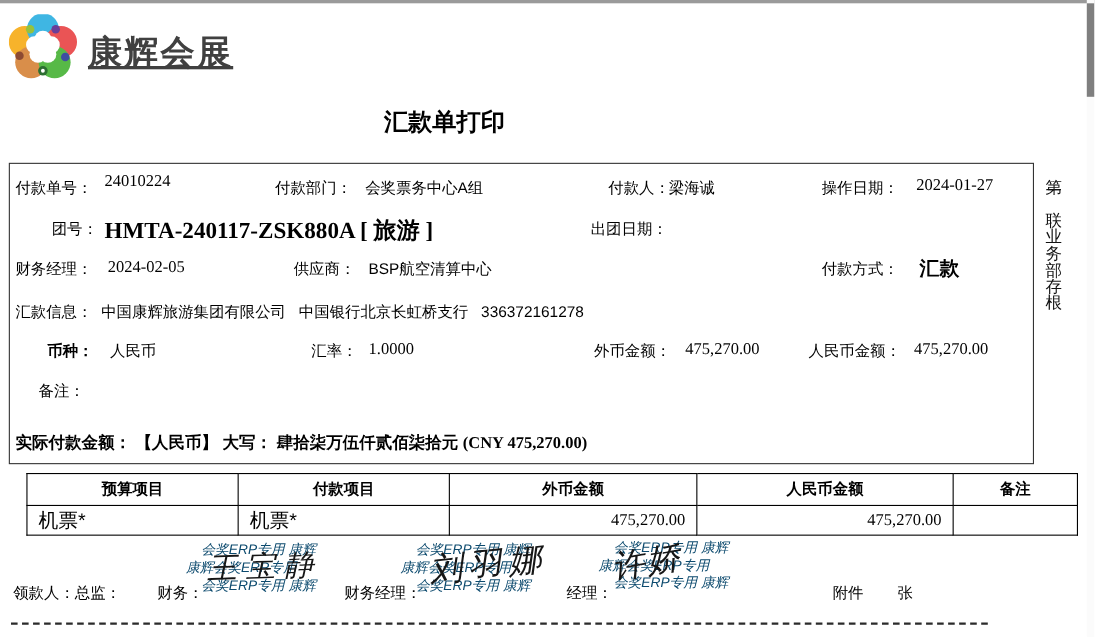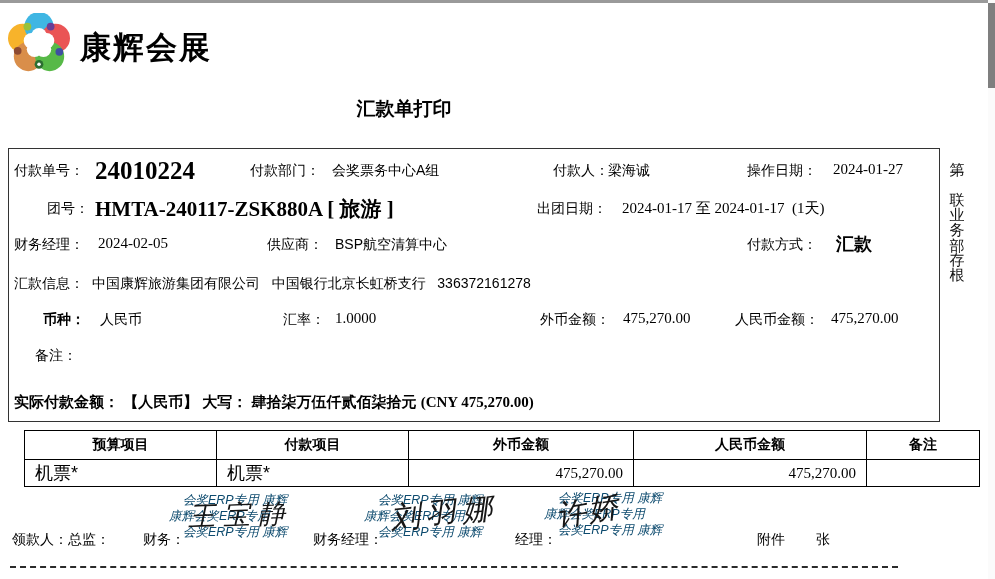--- a/index.html
+++ b/index.html
@@ -8,32 +8,32 @@
     position:relative; width:995px; height:579px; background:#ffffff;
     overflow:hidden; font-family:"Liberation Sans", sans-serif; color:#000;
   }
   .topline { position:absolute; left:0; top:0; width:995px; height:3px; background:#9a9a9a; }
   .scroll-strip { position:absolute; right:0; top:0; width:7px; height:579px; background:#fbfbfb; }
   .scroll-thumb { position:absolute; right:0; top:3px; width:7px; height:85px; background:#7f7f7f; }
 
   
   .logo { position:absolute; left:8px; top:13px; width:62px; height:62px; }
   .brand { position:absolute; left:80px; top:27px; font-size:31px; font-weight:bold;
-           color:#000000; letter-spacing:2px; }
+           color:#404040; letter-spacing:2px;text-decoration:underline; }
   .title { position:absolute; left:0; top:96px; width:808px; text-align:center;
-           font-size:19px; font-weight:bold; }
+           font-size:22px; font-weight:bold; }
 
   
   .form-box { position:absolute; left:8px; top:148px; width:932px; height:274px; border:1px solid #333; }
   .lbl { position:absolute; font-size:14px; white-space:pre; }
   .valc { position:absolute; font-size:14px; white-space:pre; }
   .valn { position:absolute; font-size:15px; font-family:"Liberation Serif", serif; white-space:pre; }
 
   [data-name="payment-no-label"]   { left:14px;  top:162px; }
-  [data-name="payment-no-value"]   { left:95px;  top:157px; font-size:25px; font-weight:bold;text-align:center; }
+  [data-name="payment-no-value"]   { left:95px;  top:157px; font-size:15px; font-weight:normal;text-align:center; }
   [data-name="dept-label"]         { left:250px; top:162px; }
   [data-name="dept-value"]         { left:332px; top:162px; }
   [data-name="payer-label"]        { left:553px; top:162px; }
   [data-name="payer-value"]        { left:608px; top:162px; }
   [data-name="op-date-label"]      { left:747px; top:162px; }
   [data-name="op-date-value"]      { left:833px; top:161px; }
 
   [data-name="group-no-label"]     { left:47px;  top:200px; }
   [data-name="group-no-value"]     { left:95px;  top:195px; font-size:21px; font-weight:bold; }
   [data-name="tour-date-label"]    { left:537px; top:200px; }
@@ -141,21 +141,20 @@
   <span class="lbl" data-name="dept-label">付款部门：</span>
   <span class="valc" data-name="dept-value">会奖票务中心A组</span>
   <span class="lbl" data-name="payer-label">付款人：</span>
   <span class="valc" data-name="payer-value">梁海诚</span>
   <span class="lbl" data-name="op-date-label">操作日期：</span>
   <span class="valn" data-name="op-date-value">2024-01-27</span>
 
   <span class="lbl" data-name="group-no-label">团号：</span>
   <span class="valn" data-name="group-no-value">HMTA-240117-ZSK880A [ 旅游 ]</span>
   <span class="lbl" data-name="tour-date-label">出团日期：</span>
-  <span class="valn" data-name="tour-date-value">2024-01-17 至 2024-01-17  (1天)</span>
 
   <span class="lbl" data-name="due-date-label">财务经理：</span>
   <span class="valn" data-name="due-date-value">2024-02-05</span>
   <span class="lbl" data-name="supplier-label">供应商：</span>
   <span class="valc" data-name="supplier-value">BSP航空清算中心</span>
   <span class="lbl" data-name="pay-method-label">付款方式：</span>
   <span class="valc" data-name="pay-method-value">汇款</span>
 
   <span class="lbl" data-name="remit-info-label">汇款信息：</span>
   <span class="valc" data-name="remit-info-value">中国康辉旅游集团有限公司   中国银行北京长虹桥支行   336372161278</span>

